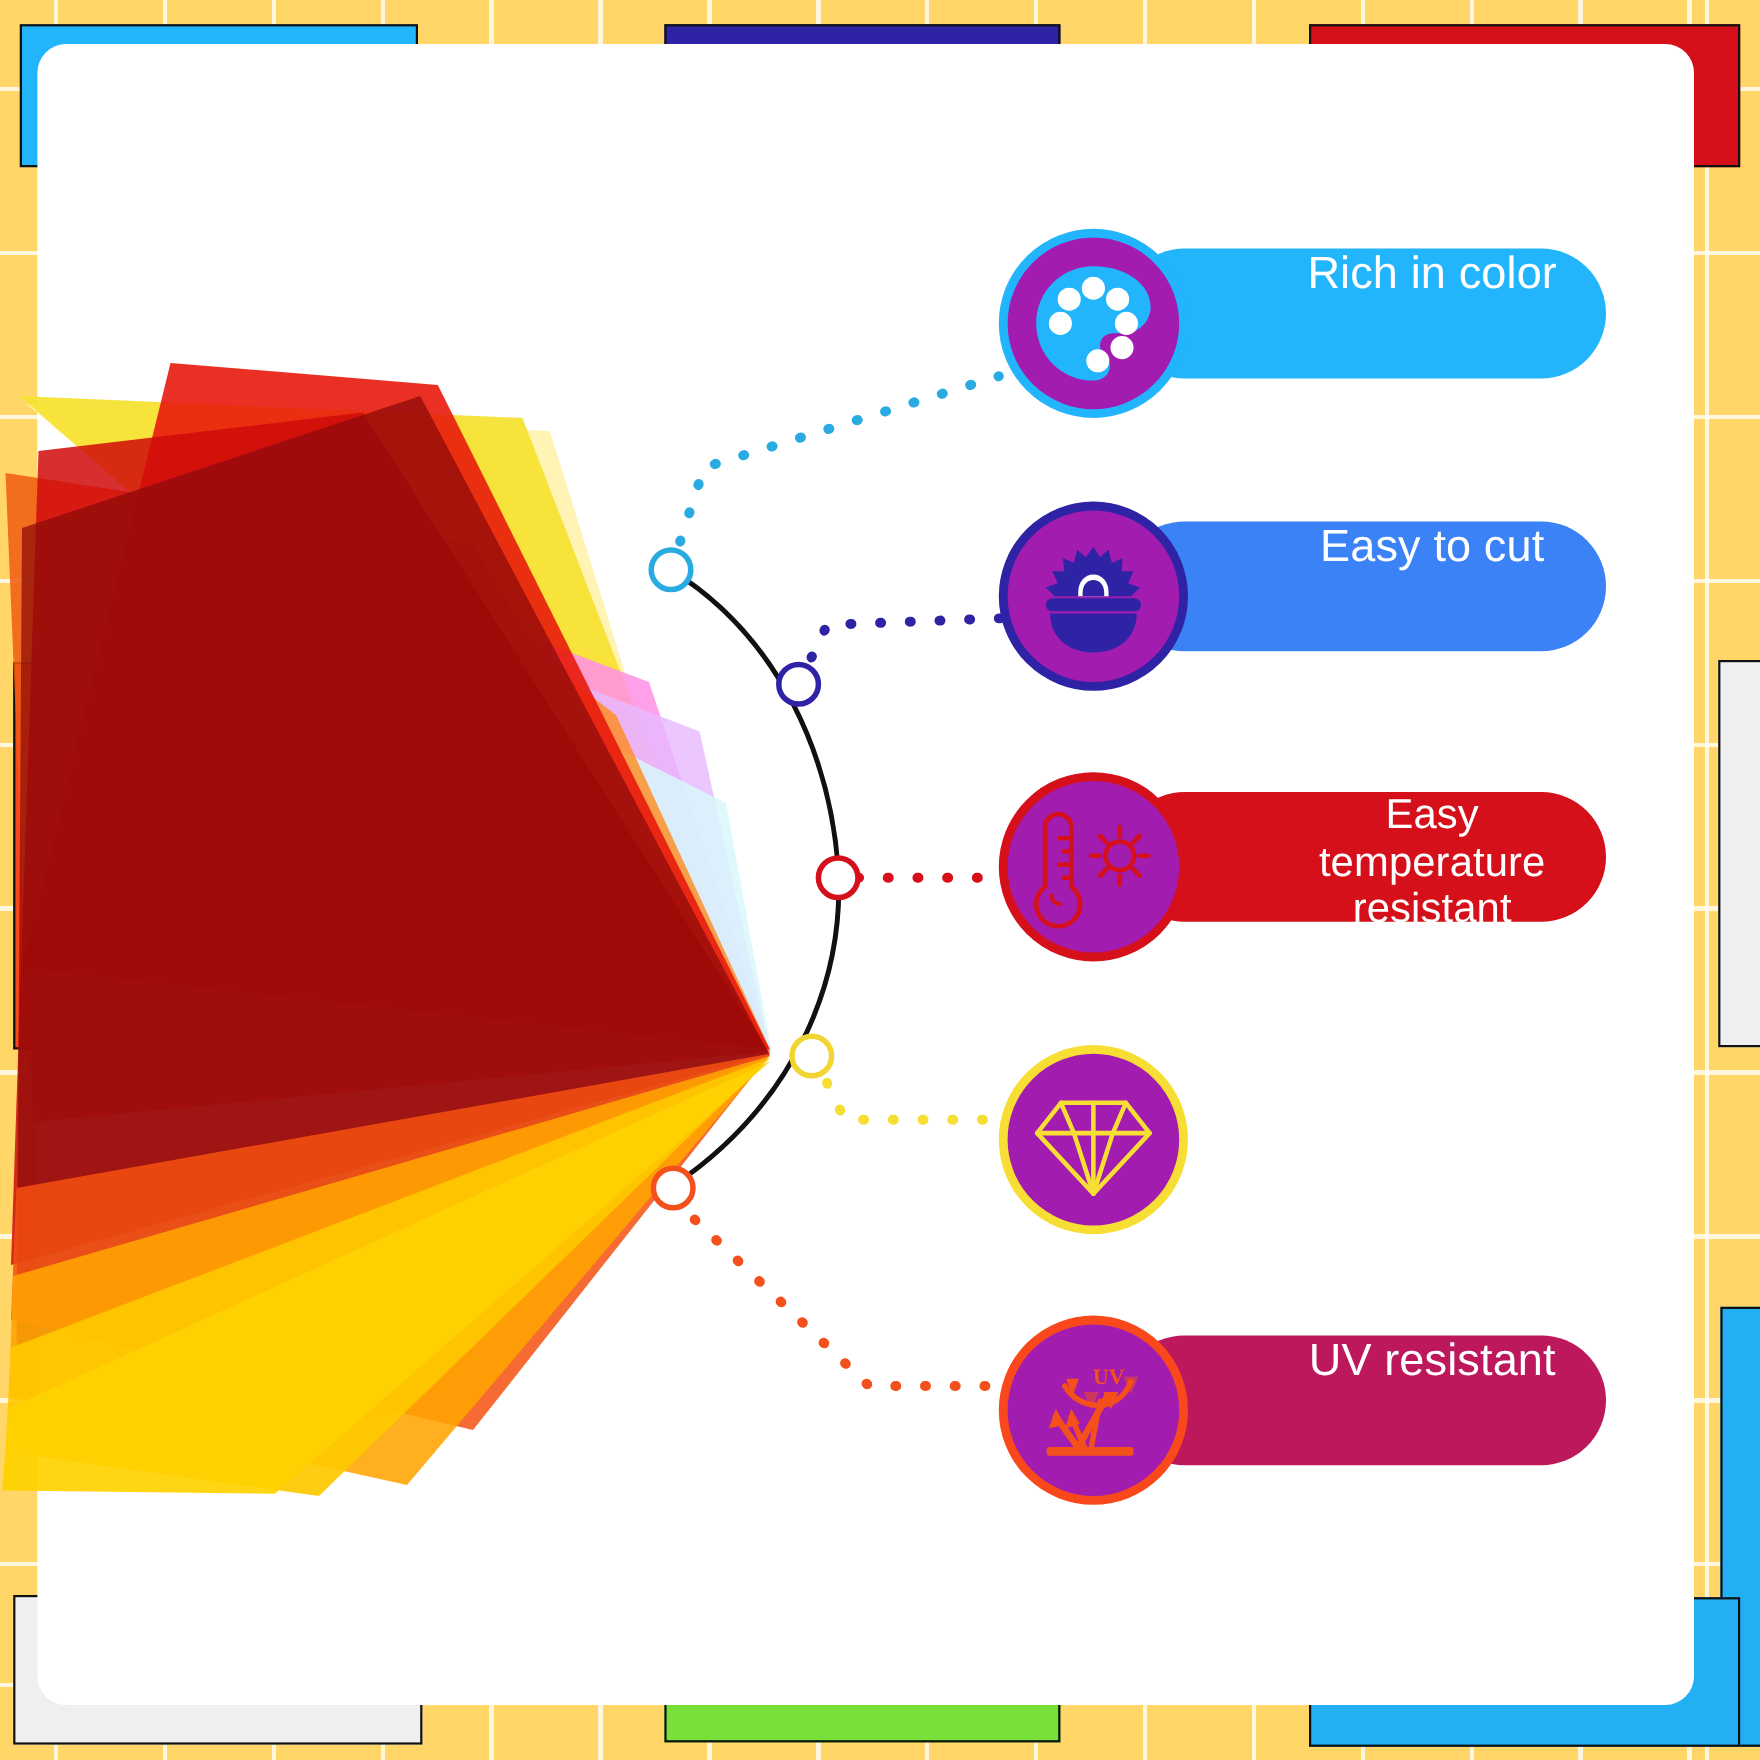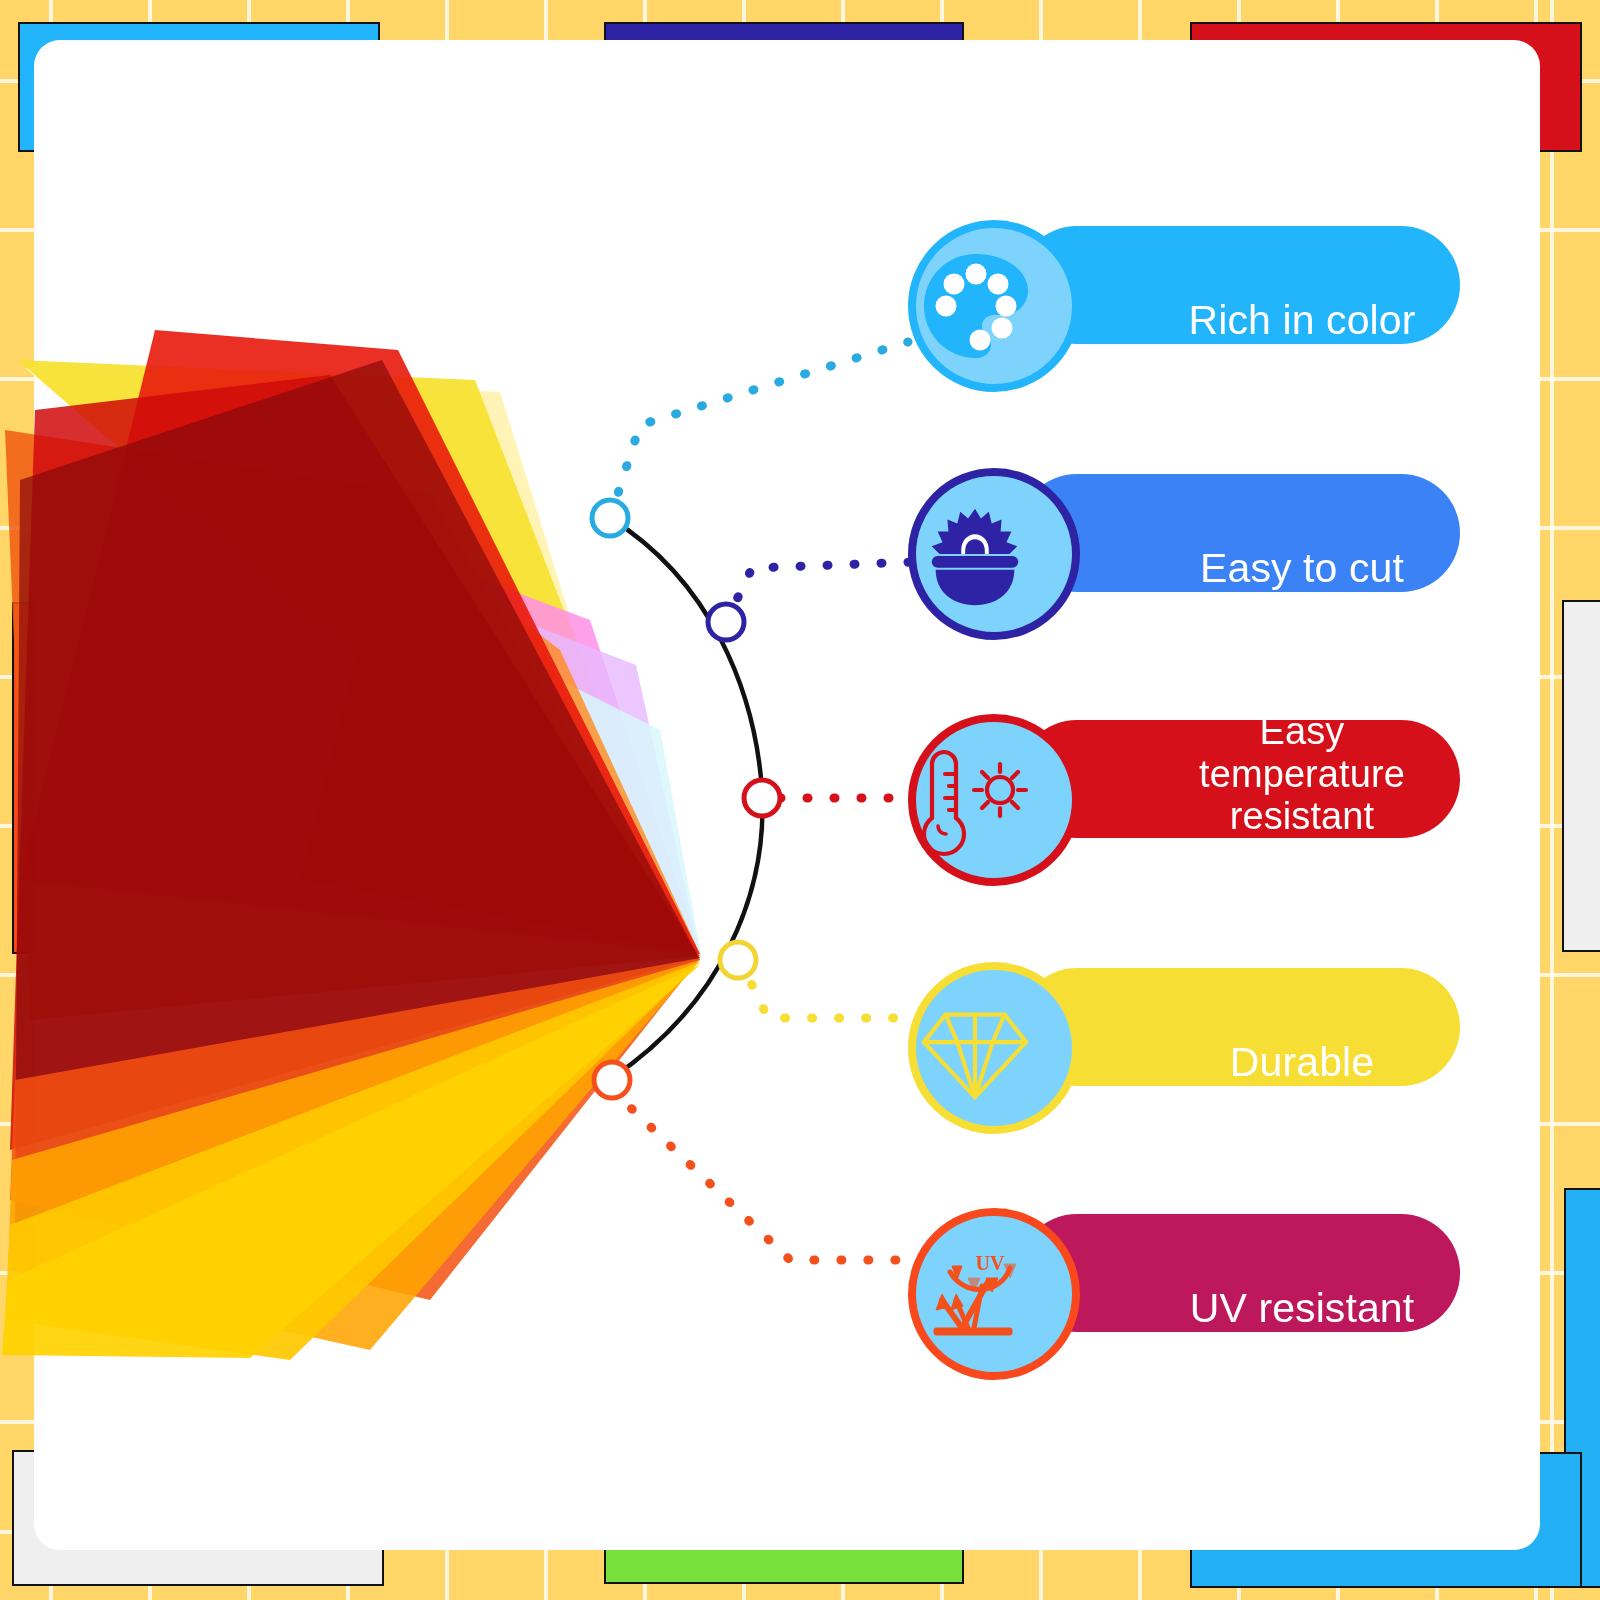--- a/index.html
+++ b/index.html
@@ -34,35 +34,35 @@
   .photo{position:absolute;left:0px;top:320px;width:760px;height:1040px;z-index:6;}
 
   
   .connector{position:absolute;left:540px;top:150px;width:460px;height:1250px;z-index:7;}
 
   
   .badge{position:absolute;z-index:8;display:flex;align-items:center;}
   .pill{
     position:absolute;left:110px;top:18px;
     height:118px;border-radius:59px;
-    display:flex;align-items:flex-end;
+    display:flex;align-items:flex-start;
     box-sizing:border-box;
     padding-left:160px;padding-right:34px;
   }
   .pill-label{
     color:#ffffff;font-size:41px;line-height:1.12;
     font-weight:400;letter-spacing:.1px;
     width:100%;text-align:center;
     white-space:pre-line;
   }
   .disc{
-    position:absolute;left:0;top:12px;
+    position:absolute;left:0;top:0;
     width:172px;height:172px;border-radius:50%;
-    background:#7dd3fc;box-sizing:border-box;
-    display:flex;align-items:center;justify-content:flex-start;
+    background:#a21caf;box-sizing:border-box;
+    display:flex;align-items:center;justify-content:center;
     z-index:3;
   }
   .disc svg{display:block;}
 </style>
 </head>
 <body>
 
 <div id="stage">
 
   <div class="tile-bg"></div>
@@ -210,23 +210,20 @@
           <line x1="66" y1="32" x2="72" y2="38"></line>
           <line x1="96" y1="62" x2="102" y2="68"></line>
           <line x1="102" y1="32" x2="96" y2="38"></line>
           <line x1="72" y1="62" x2="66" y2="68"></line>
         </g>
       </svg>
     </div>
   </div>
 
   <div class="badge" style="left:908px;top:950px;width:552px;height:172px;">
-    <div class="pill" style="width:442px;background:#F7DE34;">
-      <span class="pill-label">Durable</span>
-    </div>
     <div class="disc" style="border:8px solid #F7DE34;">
       <svg width="118" height="118" viewBox="0 0 120 120">
         <g fill="none" stroke="#F7DE34" stroke-width="4.2" stroke-linejoin="round" stroke-linecap="round">
 
           <path d="M30 26 L90 26 L112 54 L60 110 L8 54 Z"></path>
 
           <line x1="8" y1="54" x2="112" y2="54"></line>
 
           <line x1="30" y1="26" x2="42" y2="54"></line>
           <line x1="90" y1="26" x2="78" y2="54"></line>

